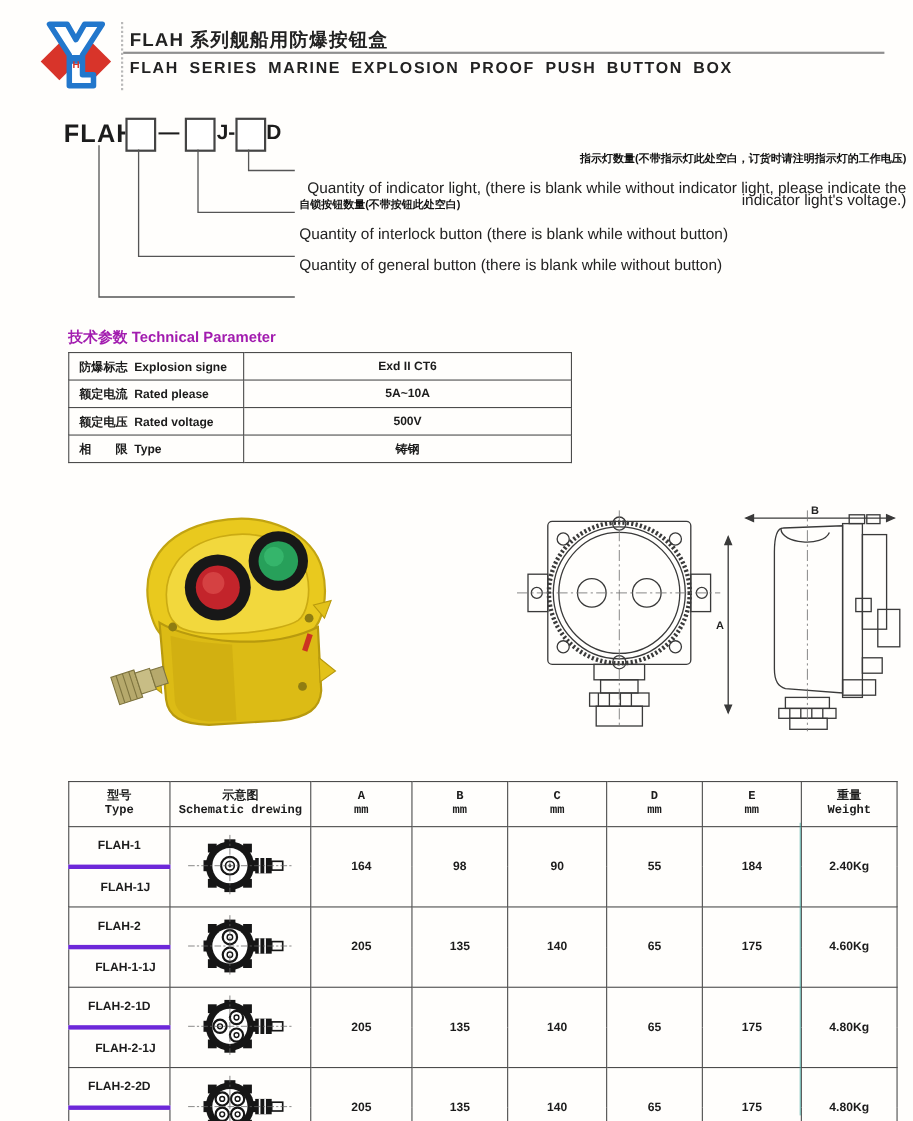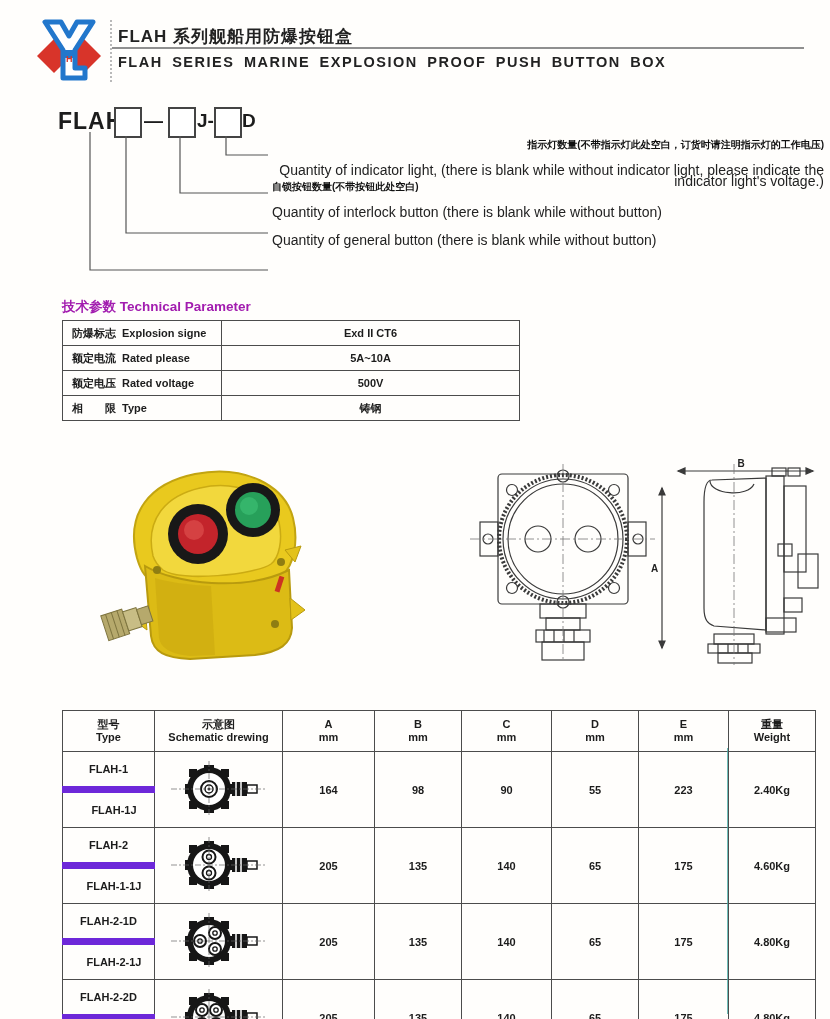--- a/index.html
+++ b/index.html
@@ -28,23 +28,23 @@
   table{border-collapse:collapse;}
   .tech{left:62px;top:320px;width:458px;}
   .tech td{border:1.5px solid #4c4c4c;height:22px;font-size:11px;font-weight:700;}
   .tech td.lbl{width:148px;padding-left:9px;}
   .tech td.val{text-align:center;}
   .tech .en-lbl{margin-left:6px;}
 
   
   .cls{left:62px;top:710px;width:753px;table-layout:fixed;}
   .cls td,.cls th{border:1.5px solid #4c4c4c;text-align:center;font-size:11px;}
-  .cls th{height:36px;font-weight:bold;line-height:13px;padding:2px 0;}
+  .cls th{height:36px;font-weight:bold;line-height:13px;padding:2px 0;font-family:Liberation Mono, monospace;}
   .cls td{height:32px;font-weight:600;}
-  .cls td.type-top{border-bottom:7px solid #6d28d9;}
+  .cls td.type-top{border-bottom:4px solid #6d28d9;}
   .cls td.type-bot{border-top:1px solid #9a9a9a;padding-left:12px;}
   .scan-line{left:727px;top:748px;width:1px;height:266px;background:#3fa8a2;opacity:.75;}
 
   svg text{font-family:"Liberation Sans","DejaVu Sans",sans-serif;}
 </style>
 </head>
 <body>
 
 <div class="page">
 
@@ -290,21 +290,21 @@
           <g stroke="#666" stroke-width="0.7" stroke-dasharray="6 2 2 2">
             <line x1="2" y1="29" x2="98" y2="29"></line>
                 <line x1="40" y1="1" x2="40" y2="57"></line>
           </g>
         </svg>
       </td>
       <td rowspan="2">164</td>
       <td rowspan="2">98</td>
       <td rowspan="2">90</td>
       <td rowspan="2">55</td>
-      <td rowspan="2">223</td>
+      <td rowspan="2">184</td>
       <td rowspan="2">2.40Kg</td>
     </tr>
     <tr>
       <td class="type-bot">FLAH-1J</td>
     </tr>
 
     <tr>
       <td class="type-top">FLAH-2</td>
       <td rowspan="2">
         <svg width="100" height="58" viewBox="0 0 100 58">

